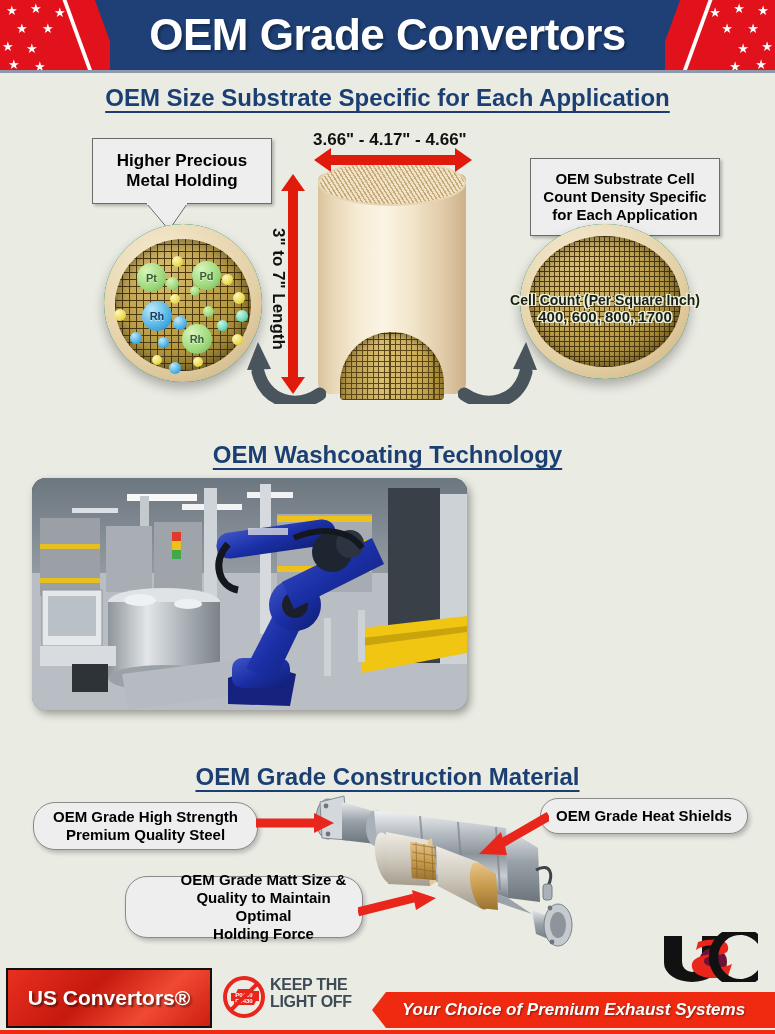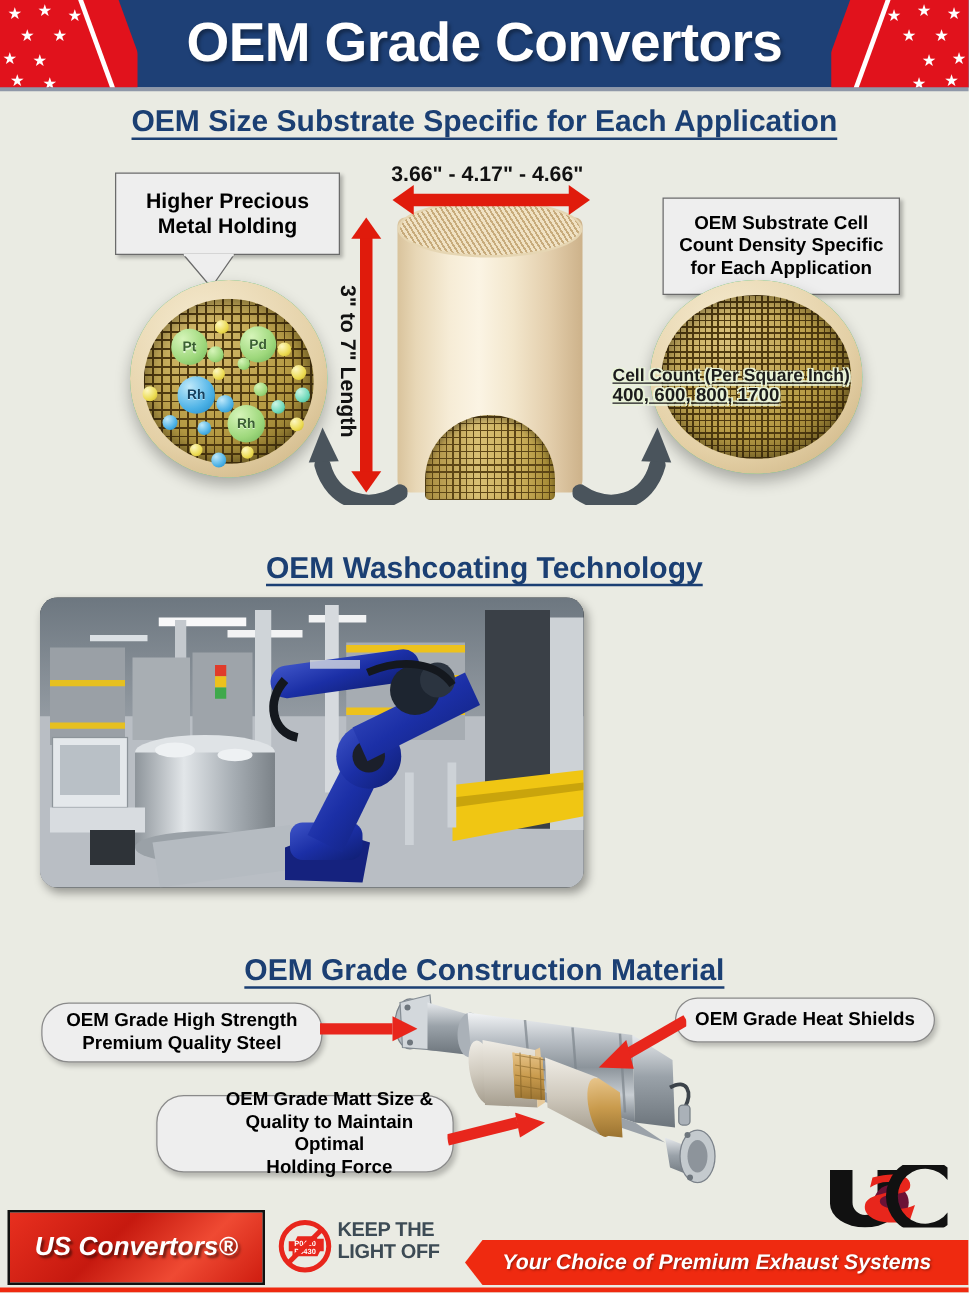--- a/index.html
+++ b/index.html
@@ -106,21 +106,21 @@
   }
   .av-head {
     position: absolute; width: 0; height: 0; left: -7px;
     border-left: 12px solid transparent; border-right: 12px solid transparent;
   }
   .dim-label { position: absolute; color: #111; font-size: 17px; font-weight: bold; }
 
   
   .circle {
     position: absolute; border-radius: 50%;
-    background: #86efac;
+    background: #14b8a6;
     box-shadow: 0 6px 12px rgba(0,0,0,.28), inset 0 0 0 1px rgba(120,95,50,.3);
     overflow: hidden;
     text-decoration: underline;
   }
   .circle .rim {
     position: absolute; inset: 0; border-radius: 50%;
     background: radial-gradient(circle at 38% 28%, #f6ecd2, #e4d0a6 62%, #c5aa78 100%);
   }
   .circle .mesh {
     position: absolute; border-radius: 50%;
@@ -141,25 +141,24 @@
     display: flex; align-items: center; justify-content: center;
     font-size: 11px; font-weight: bold; color: #3a5e33;
     text-shadow: 0 1px 0 rgba(255,255,255,.6);
   }
   .pm.green { background: radial-gradient(circle at 32% 28%, #d6f5b9, #9ed87c 60%, #6eb257 100%); }
   .pm.blue  { background: radial-gradient(circle at 32% 28%, #bfe9fb, #4db2e6 60%, #1c86c4 100%); color:#15405e; }
   .pm.yellow{ background: radial-gradient(circle at 32% 28%, #fdf7c0, #ecdb53 60%, #c9b121 100%); }
   .pm.teal  { background: radial-gradient(circle at 32% 28%, #cdf6e6, #6fd9bb 60%, #36a98a 100%); }
 
   .cellcount {
-    position: absolute; width: 100%; text-align: left;
+    position: absolute; width: 100%; text-align: center;
     color: #1c1c1c; font-weight: bold; line-height: 1.15;
     text-shadow: -1.4px -1.4px 0 #e9f3d8, 1.4px -1.4px 0 #e9f3d8,
                  -1.4px 1.4px 0 #e9f3d8, 1.4px 1.4px 0 #e9f3d8;
-    text-decoration: underline;
   }
 
   
   .curve-arrow { position: absolute; }
 
   
   .photo {
     position: absolute; left: 32px; top: 478px; width: 435px; height: 232px;
     border-radius: 14px; overflow: hidden;
     box-shadow: 3px 4px 8px rgba(0,0,0,.35);
@@ -170,21 +169,21 @@
   .converter { position: absolute; left: 300px; top: 782px; width: 290px; height: 165px; }
 
   
   .logo-box {
     position: absolute; left: 6px; top: 968px; width: 206px; height: 60px;
     background: linear-gradient(135deg, #e8301f 0%, #c6190f 40%, #ef4a33 70%, #cf1d10 100%);
     border: 2px solid #111; overflow: hidden;
     display: flex; align-items: center; justify-content: center;
   }
   .logo-box span {
-    color: #fff; font-size: 21px; font-weight: bold; font-style: italic;
+    color: #fff; font-size: 21px; font-weight: bold; 
     text-shadow: 2px 2px 2px rgba(0,0,0,.5);
   }
   .keep-badge { position: absolute; left: 222px; top: 975px; width: 135px; height: 48px; }
   .keep-text { position: absolute; left: 48px; top: 2px; color: #3d4b55;
     font-size: 16px; font-weight: bold; line-height: 1.05; letter-spacing: -.3px; }
   .usc-logo { position: absolute; right: 12px; top: 932px; width: 105px; height: 50px; }
   .bottom-banner {
     position: absolute; left: 372px; top: 992px; width: 403px; height: 36px;
     background: #ef2a10;
     clip-path: polygon(14px 0, 100% 0, 100% 100%, 14px 100%, 0 50%);

